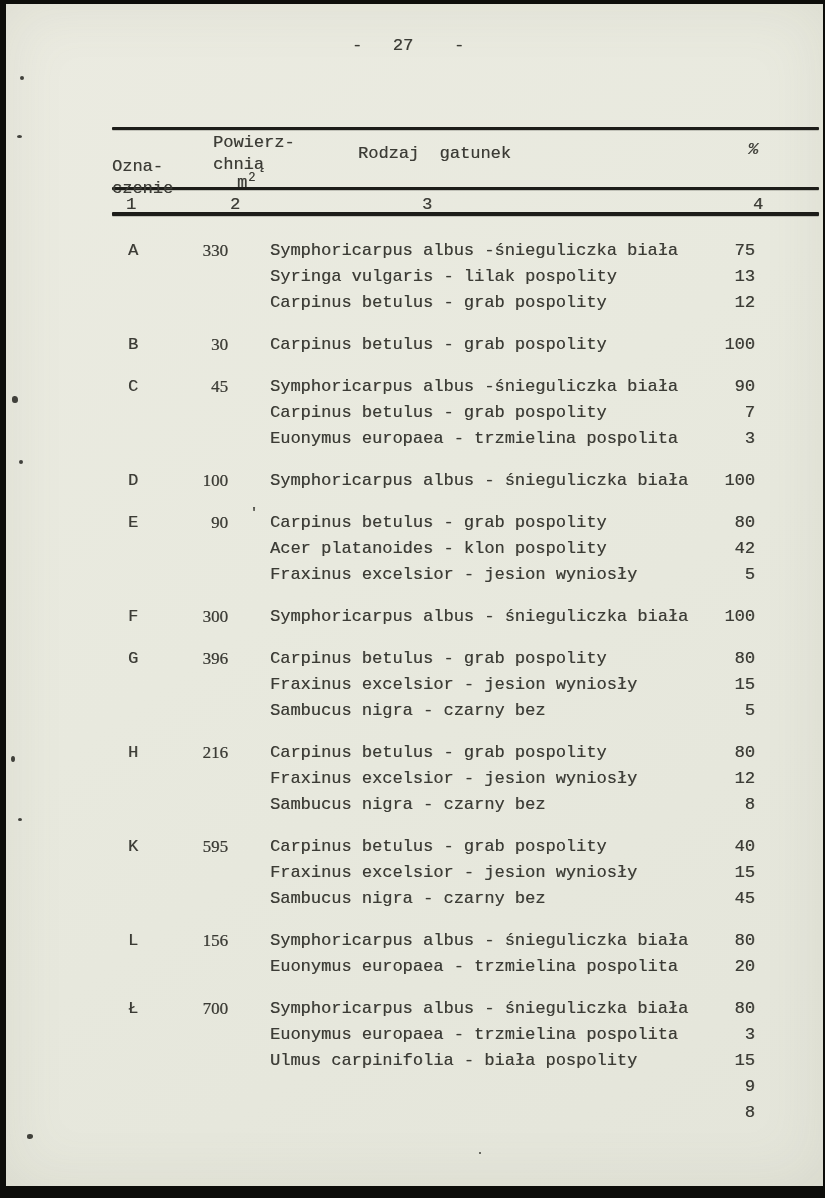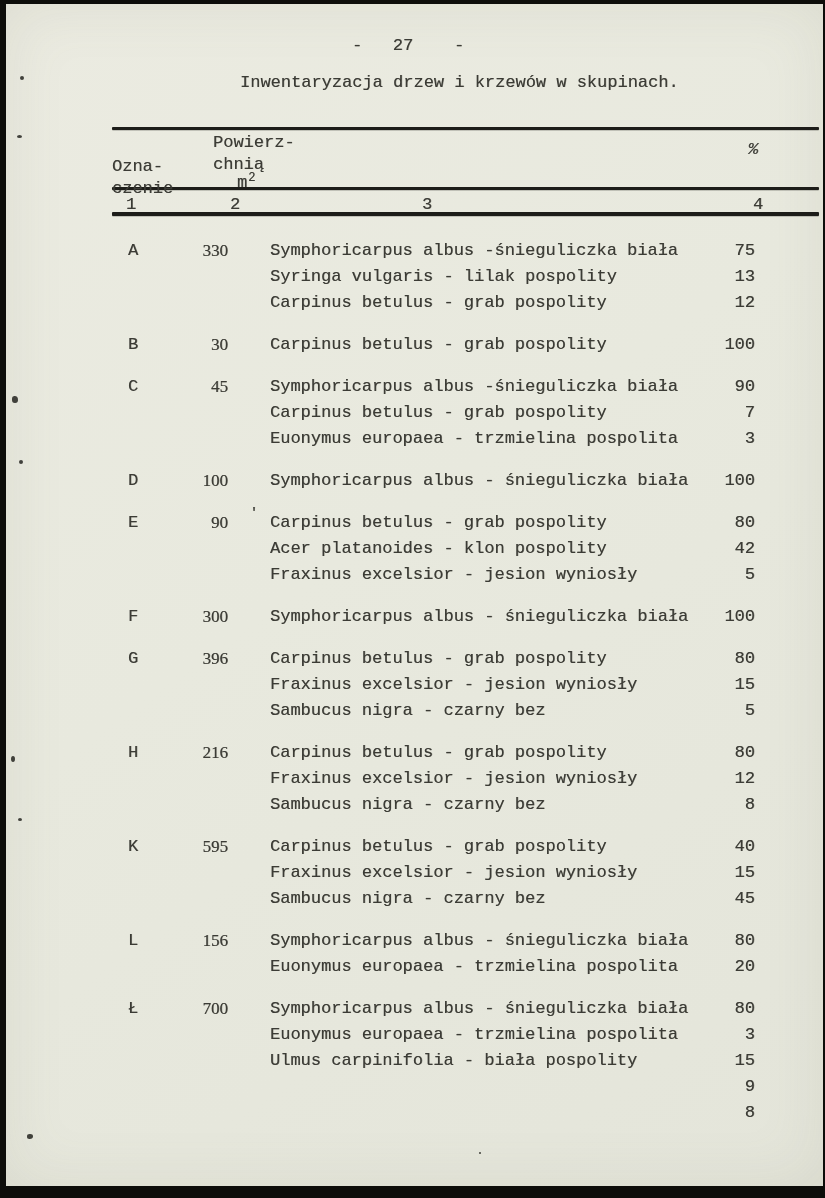--- a/index.html
+++ b/index.html
@@ -57,31 +57,31 @@
   <div class="speck" style="left:20px;top:76px;width:4px;height:4px;"></div>
   <div class="speck" style="left:17px;top:135px;width:5px;height:3px;"></div>
   <div class="speck" style="left:12px;top:396px;width:6px;height:7px;border-radius:40% 60% 50% 50%;"></div>
   <div class="speck" style="left:19px;top:460px;width:4px;height:4px;"></div>
   <div class="speck" style="left:11px;top:756px;width:4px;height:6px;"></div>
   <div class="speck" style="left:18px;top:818px;width:4px;height:3px;"></div>
   <div class="speck" style="left:27px;top:1134px;width:6px;height:5px;border-radius:50% 50% 60% 40%;"></div>
   <div class="speck" style="left:479px;top:1152px;width:2px;height:2px;"></div>
 
   <div class="txt" style="left:352px;top:33px;">-   27    -</div>
-  <div class="txt" style="left:240px;top:70px;">Inwentaryzacja drzew i krzewów w skupinach.</div>
 
   <div class="rule rule1"></div>
   <div class="rule rule2"></div>
   <div class="rule rule3"></div>
 
   <div class="txt" style="left:112px;top:132px;line-height:22px;margin-top:24px;"><span>Ozna-</span><br><span>czenie</span></div>
 
   <div class="txt" style="left:213px;top:132px;line-height:22px;"><span>Powierz-</span><br><span>chnią</span></div>
   <div class="txt" style="left:237px;top:172px;line-height:22px;"><span>m</span><span class="hdr-sup">2</span></div>
 
+  <div class="txt" style="left:358px;top:141px;">Rodzaj  gatunek</div>
   <div class="txt" style="left:748px;top:137px;font-style:italic;">%</div>
 
   <div class="txt" style="left:126px;top:192px;">1</div>
   <div class="txt" style="left:230px;top:192px;">2</div>
   <div class="txt" style="left:422px;top:192px;">3</div>
   <div class="txt" style="left:753px;top:192px;">4</div>
 
   <div class="txt mark" style="left:250px;top:500px;">'</div>
 
   <div class="tbody">

